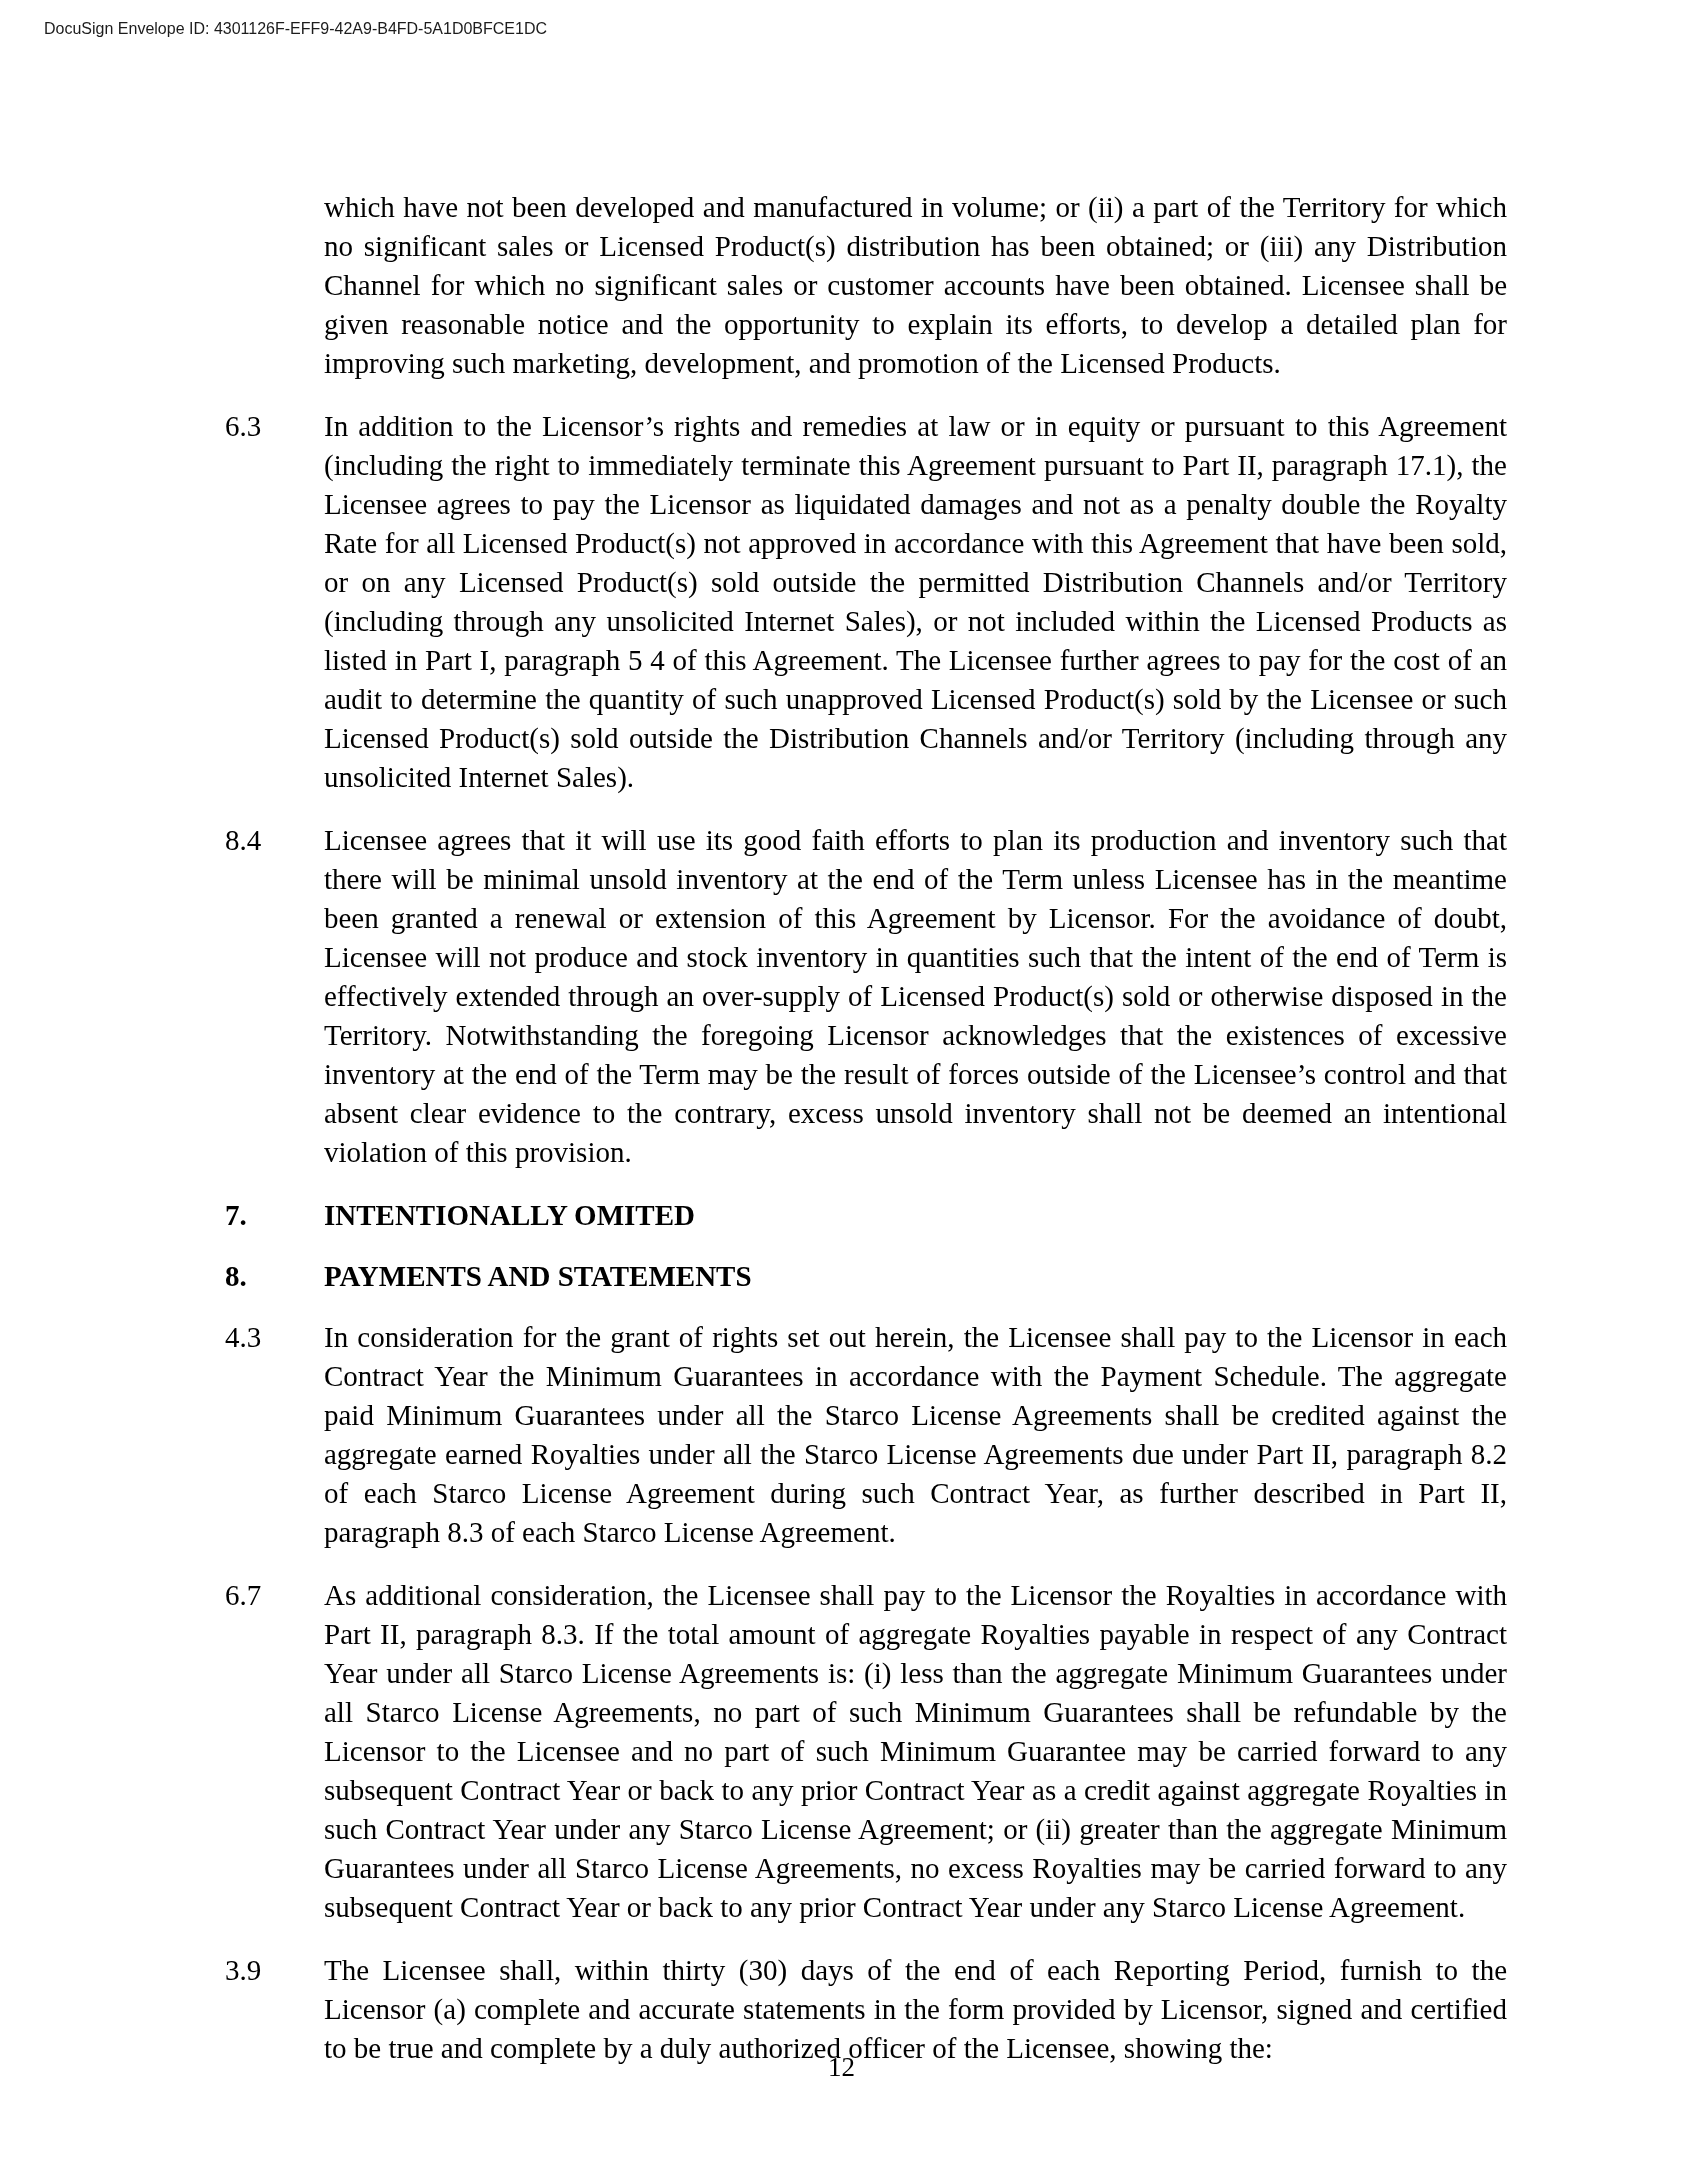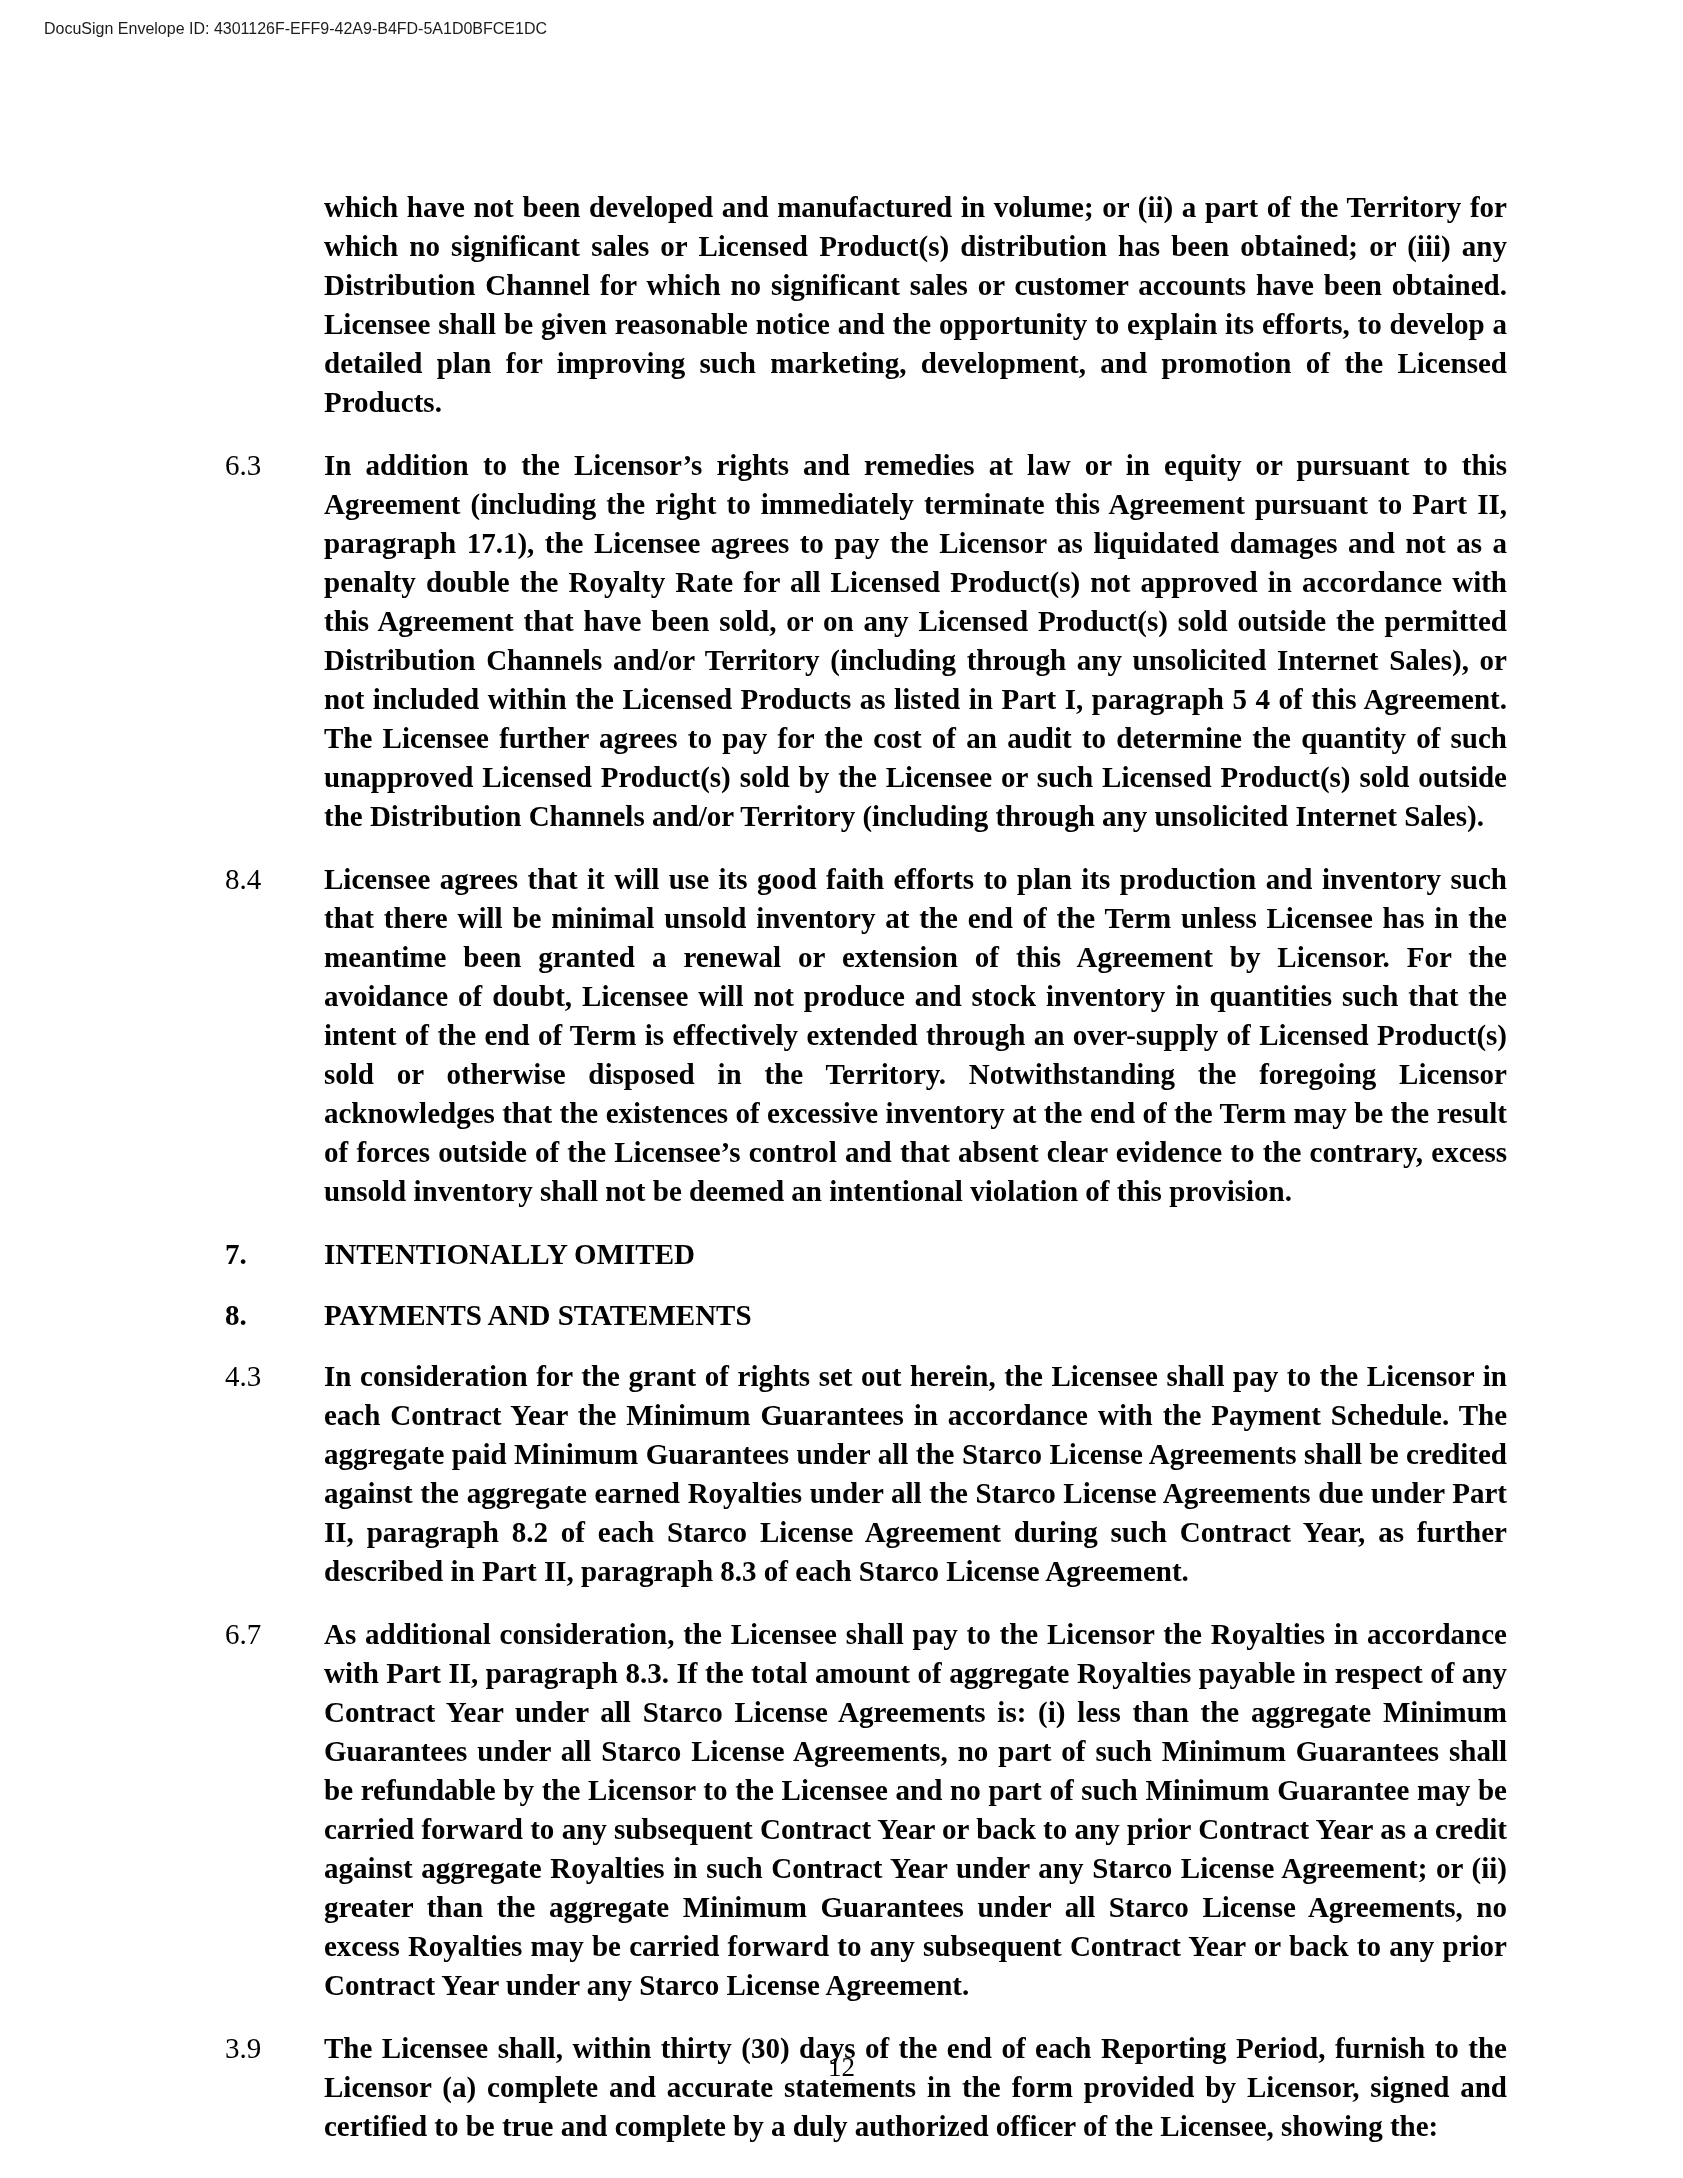--- a/index.html
+++ b/index.html
@@ -43,21 +43,20 @@
     font-size: 29px;
     line-height: 39px;
     margin-left: 32px;
   }
   .text {
     width: 1183px;
     flex: 0 0 1183px;
     font-size: 29px;
     line-height: 39px;
     text-align: justify;
-    font-weight: bold;
   }
   .row.heading { margin-bottom: 22px; }
   .row.heading .num,
   .row.heading .text {
     font-weight: bold;
     text-align: left;
   }
   .page-number {
     position: absolute;
     top: 2051px;

